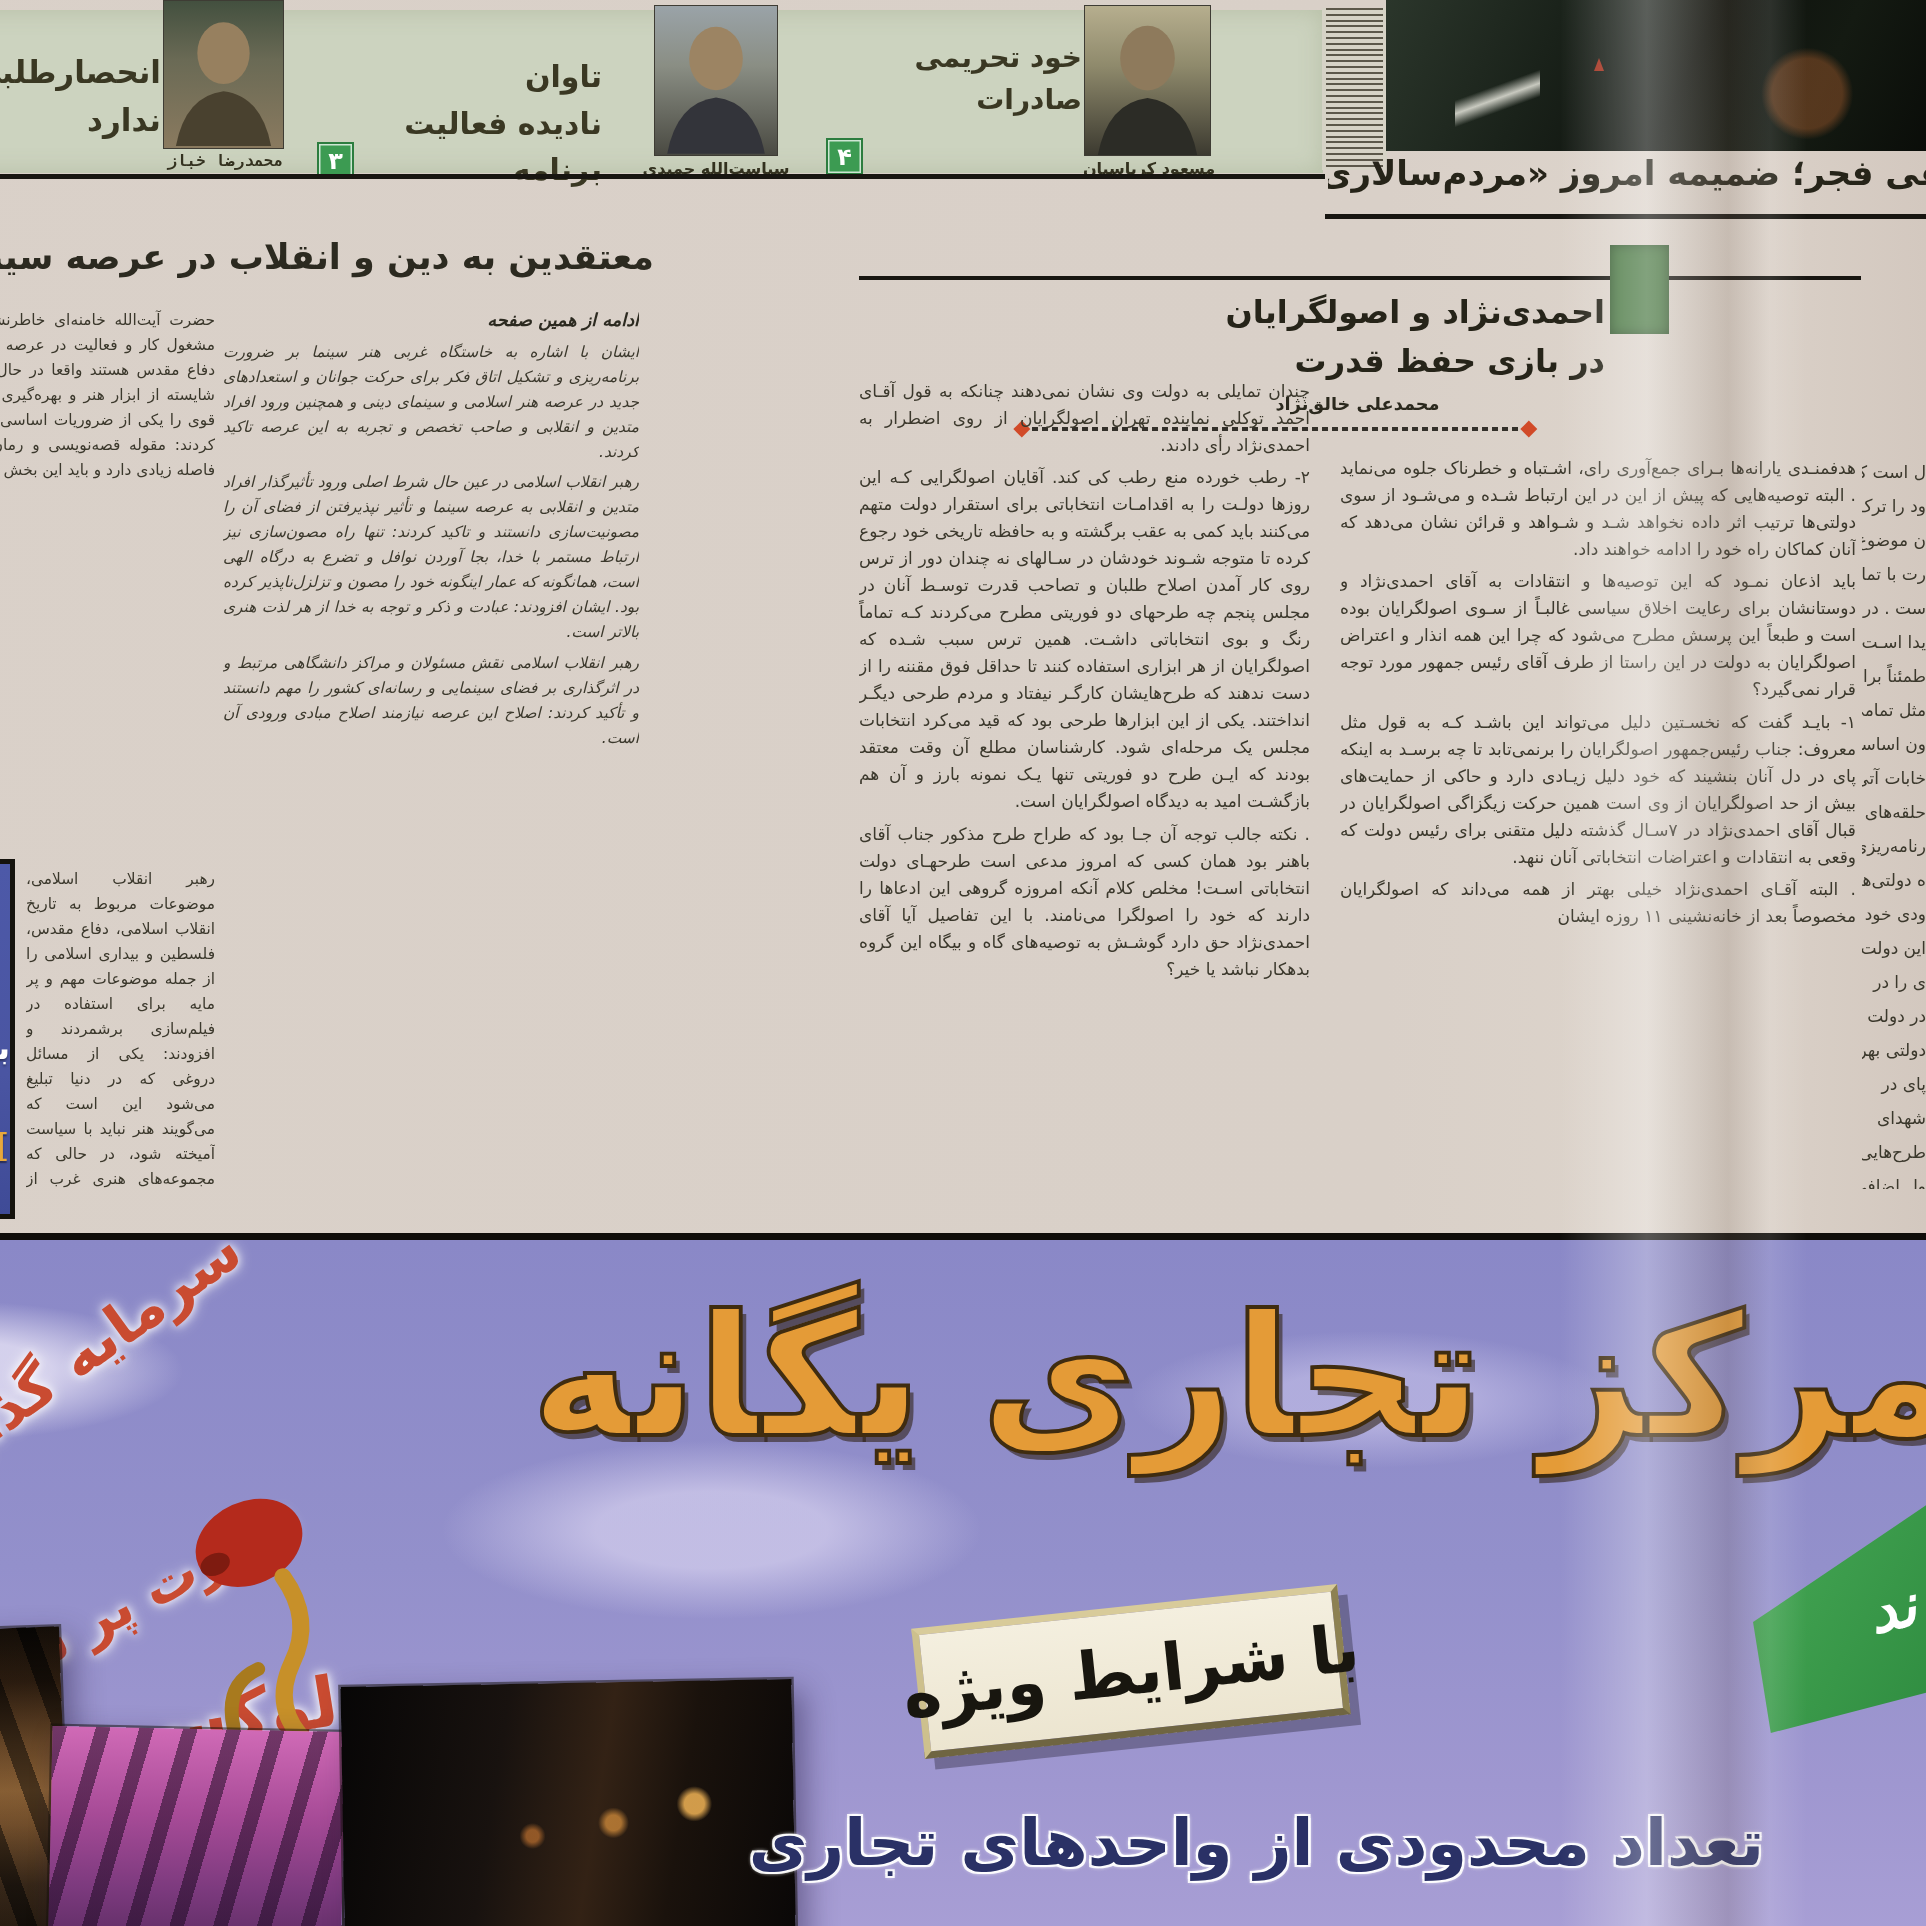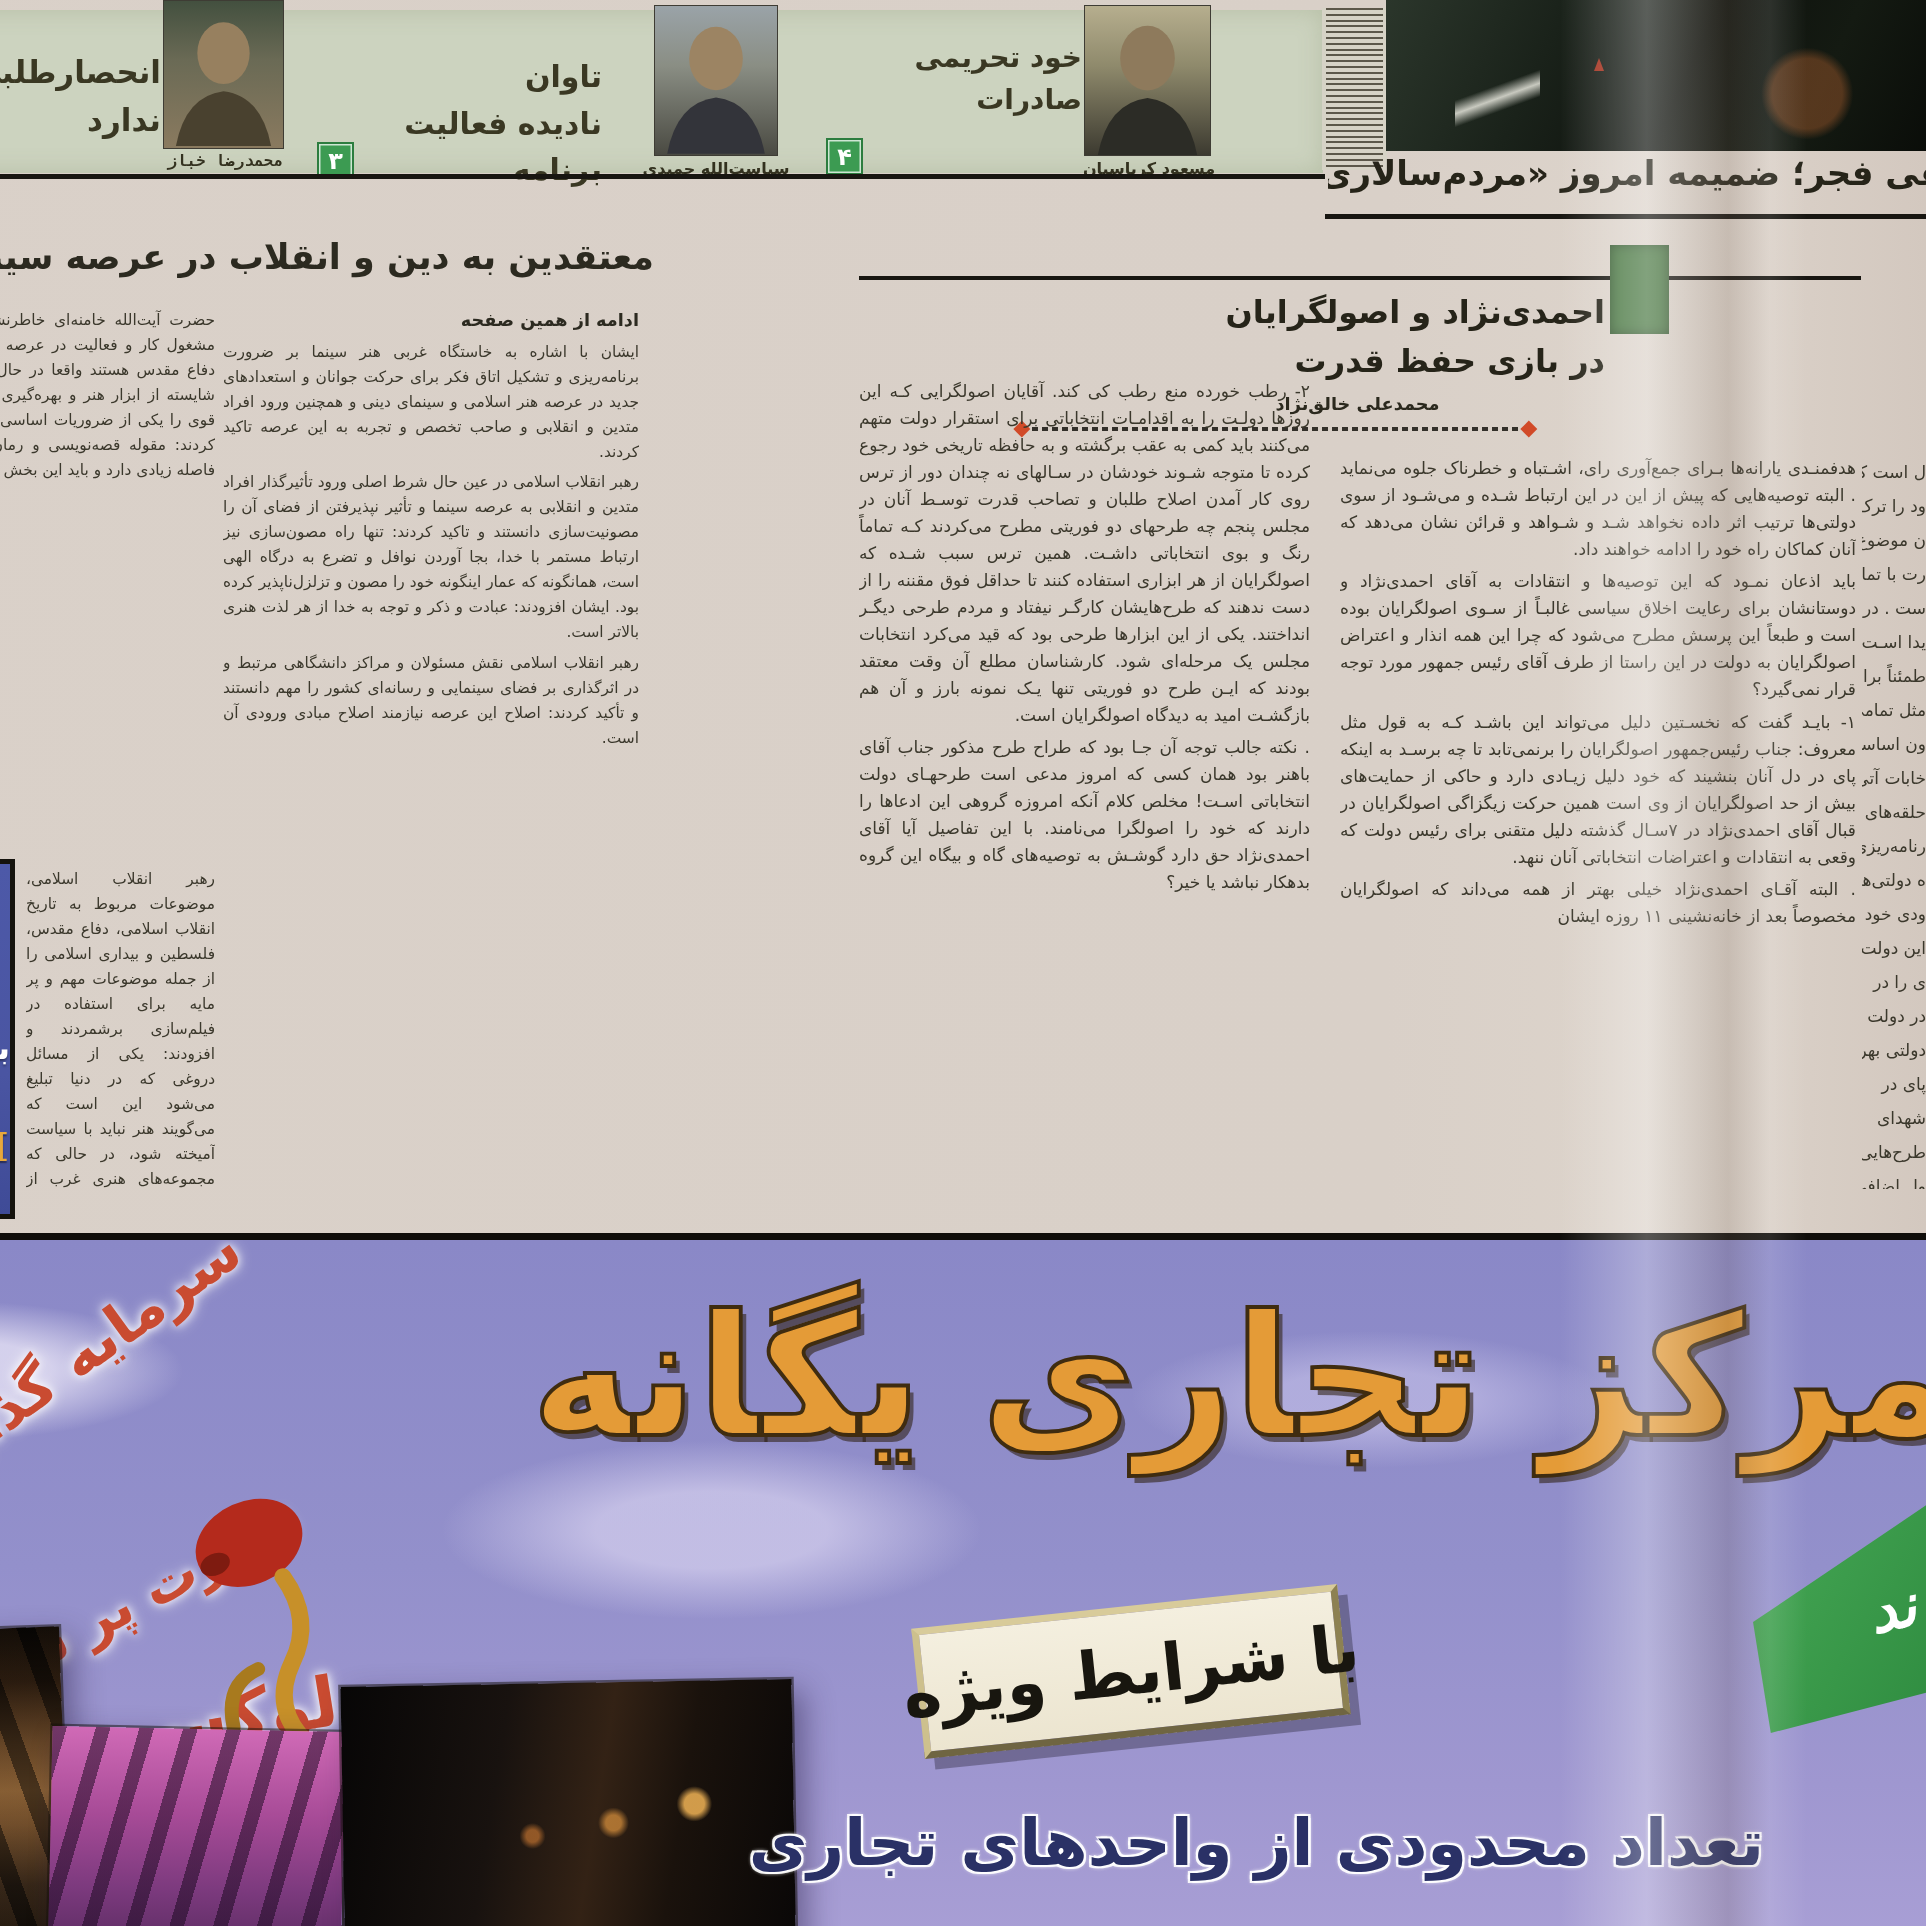--- a/index.html
+++ b/index.html
@@ -145,21 +145,21 @@
   </div>
   <div class="abs teaser-caption-box" style="left:2099px;top:153px;width:598px;height:56px;">
     <div class="teaser-caption">یقی فجر؛ ضمیمه امروز «مردم‌سالاری»</div>
   </div>
 
   <div class="abs rule" style="left:131px;top:174px;width:1965px;height:5.4px;"></div>
   <div class="abs rule" style="left:2096px;top:214px;width:602px;height:4.6px;"></div>
 
   <div class="abs main-headline" style="left:169px;top:237px;width:1256px;">معتقدین به دین و انقلاب در عرصه سینما مشغول اختلاف‌های بی‌نتیجه نشوند</div>
 
-  <div class="abs bodycol" style="left:994px;top:308px;width:416px;height:882px;">
+  <div class="abs bodycol" style="left:994px;top:308px;width:416px;height:882px;font-style:italic;">
     <div class="cont-label">ادامه از همین صفحه</div>
     <p>ایشان با اشاره به خاستگاه غربی هنر سینما بر ضرورت برنامه‌ریزی و تشکیل اتاق فکر برای حرکت جوانان و استعدادهای جدید در عرصه هنر اسلامی و سینمای دینی و همچنین ورود افراد متدین و انقلابی و صاحب تخصص و تجربه به این عرصه تاکید کردند.</p>
     <p>رهبر انقلاب اسلامی در عین حال شرط اصلی ورود تأثیرگذار افراد متدین و انقلابی به عرصه سینما و تأثیر نپذیرفتن از فضای آن را مصونیت‌سازی دانستند و تاکید کردند: تنها راه مصون‌سازی نیز ارتباط مستمر با خدا، بجا آوردن نوافل و تضرع به درگاه الهی است، همانگونه که عمار اینگونه خود را مصون و تزلزل‌ناپذیر کرده بود. ایشان افزودند: عبادت و ذکر و توجه به خدا از هر لذت هنری بالاتر است.</p>
     <p>رهبر انقلاب اسلامی نقش مسئولان و مراکز دانشگاهی مرتبط و در اثرگذاری بر فضای سینمایی و رسانه‌ای کشور را مهم دانستند و تأکید کردند: اصلاح این عرصه نیازمند اصلاح مبادی ورودی آن است.</p>
   </div>
 
   <div class="abs bodycol" style="left:578px;top:308px;width:408px;height:543px;">
     <p>حضرت آیت‌الله خامنه‌ای خاطرنشان کردند: کسانی که امروز مشغول کار و فعالیت در عرصه فیلم‌های با مضامین انقلابی و دفاع مقدس هستند واقعا در حال جهاد هستند. ایشان استفاده شایسته از ابزار هنر و بهره‌گیری از قصه و داستان و فیلمنامه قوی را یکی از ضروریات اساسی در فیلم‌سازی دانستند و تاکید کردند: مقوله قصه‌نویسی و رمان در کشور با نقطه مطلوب فاصله زیادی دارد و باید این بخش تقویت شود.</p>
   </div>
 
@@ -189,20 +189,21 @@
   <div class="abs diamond" style="left:2294px;top:423px;"></div>
 
   <div class="abs bodycol" style="left:2111px;top:455px;width:516px;height:734px;font-size:17px;line-height:27px;">
     <p>هدفمنـدی یارانه‌ها بـرای جمع‌آوری رای، اشـتباه و خطرناک جلوه می‌نماید . البته توصیه‌هایی که پیش از این در این ارتباط شـده و می‌شـود از سوی دولتی‌ها ترتیب اثر داده نخواهد شـد و شـواهد و قرائن نشان می‌دهد که آنان کماکان راه خود را ادامه خواهند داد.</p>
     <p>باید اذعان نمـود که این توصیه‌ها و انتقادات به آقای احمدی‌نژاد و دوستانشان برای رعایت اخلاق سیاسی غالبـاً از سـوی اصولگرایان بوده است و طبعاً این پرسش مطرح می‌شود که چرا این همه انذار و اعتراض اصولگرایان به دولت در این راستا از طرف آقای رئیس جمهور مورد توجه قرار نمی‌گیرد؟</p>
     <p>۱- بایـد گفت که نخسـتین دلیل می‌تواند این باشـد کـه به قول مثل معروف: جناب رئیس‌جمهور اصولگرایان را برنمی‌تابد تا چه برسـد به اینکه پای در دل آنان بنشیند که خود دلیل زیـادی دارد و حاکی از حمایت‌های بیش از حد اصولگرایان از وی است همین حرکت زیگزاگی اصولگرایان در قبال آقای احمدی‌نژاد در ۷سـال گذشته دلیل متقنی برای رئیس دولت که وقعی به انتقادات و اعتراضات انتخاباتی آنان ننهد.</p>
     <p>. البته آقـای احمدی‌نژاد خیلی بهتر از همه می‌داند که اصولگرایان مخصوصاً بعد از خانه‌نشینی ۱۱ روزه ایشان</p>
   </div>
 
   <div class="abs bodycol" style="left:1630px;top:378px;width:451px;height:811px;font-size:17px;line-height:27px;">
+    <p>چندان تمایلی به دولت وی نشان نمی‌دهند چنانکه به قول آقـای احمد توکلی نماینده تهران اصولگرایان از روی اضطرار به احمدی‌نژاد رأی دادند.</p>
     <p>۲- رطب خورده منع رطب کی کند. آقایان اصولگرایی کـه این روزها دولـت را به اقدامـات انتخاباتی برای استقرار دولت متهم می‌کنند باید کمی به عقب برگشته و به حافظه تاریخی خود رجوع کرده تا متوجه شـوند خودشان در سـالهای نه چندان دور از ترس روی کار آمدن اصلاح طلبان و تصاحب قدرت توسـط آنان در مجلس پنجم چه طرحهای دو فوریتی مطرح می‌کردند کـه تماماً رنگ و بوی انتخاباتی داشـت. همین ترس سبب شـده که اصولگرایان از هر ابزاری استفاده کنند تا حداقل فوق مقننه را از دست ندهند که طرح‌هایشان کارگـر نیفتاد و مردم طرحی دیگـر انداختند. یکی از این ابزارها طرحی بود که قید می‌کرد انتخابات مجلس یک مرحله‌ای شود. کارشناسان مطلع آن وقت معتقد بودند که ایـن طرح دو فوریتی تنها یـک نمونه بارز و آن هم بازگشـت امید به دیدگاه اصولگرایان است.</p>
     <p>. نکته جالب توجه آن جـا بود که طراح طرح مذکور جناب آقای باهنر بود همان کسی که امروز مدعی است طرحهـای دولت انتخاباتی اسـت! مخلص کلام آنکه امروزه گروهی این ادعاها را دارند که خود را اصولگرا می‌نامند. با این تفاصیل آیا آقای احمدی‌نژاد حق دارد گوشـش به توصیه‌های گاه و بیگاه این گروه بدهکار نباشد یا خیر؟</p>
   </div>
 
   <div class="abs edgecol" style="left:2633px;top:455px;width:64px;height:734px;">ل است که
 ود را ترک
 ن موضوع
 رت با تمام
 ست . در
 یدا اسـت

